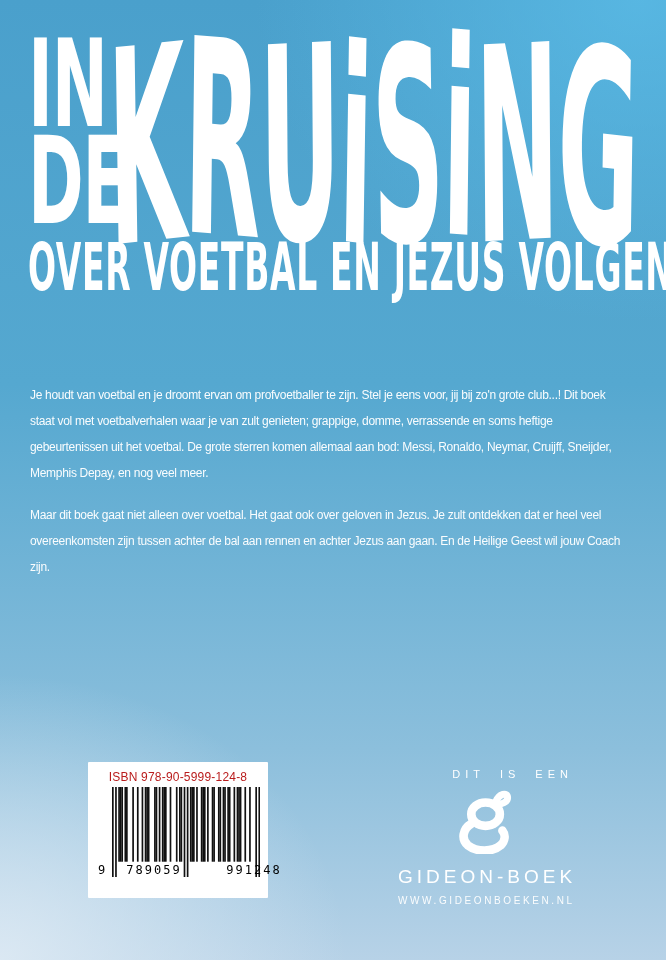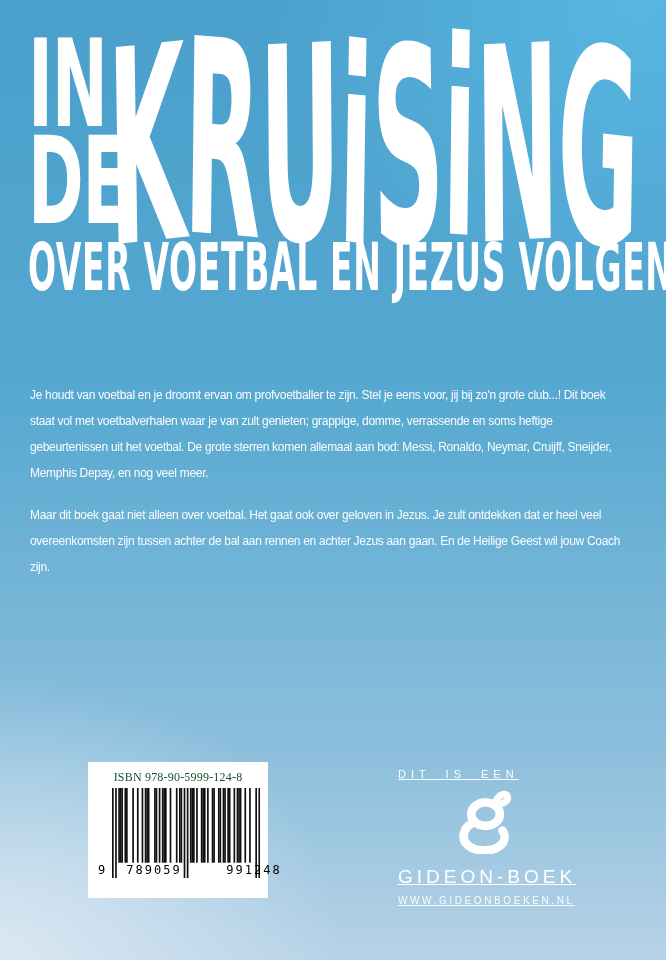--- a/index.html
+++ b/index.html
@@ -45,31 +45,31 @@
     margin:0 0 16px 0; font-size:12px; line-height:26px; letter-spacing:-.3px;
     color:rgba(255,255,255,.97);
   }
   
   .barcode-box{
     position:absolute; left:88px; top:762px; width:180px; height:136px;
     background:#fff; border-radius:1px; color:#000;
   }
   .isbn-label{
     margin-top:8px; text-align:center; font-size:12px; letter-spacing:.2px;
-    font-family:Liberation Serif, serif; color:#14532d;
+    font-family:Liberation Sans, sans-serif; color:#b91c1c;
   }
   .bars{display:block; margin:3px 0 0 24px; width:148px; height:90px;}
   .bars rect{fill:#111;}
   .bc-digits{position:absolute; top:101px; left:0; width:100%; height:15px;
     font-family:"DejaVu Sans Mono", monospace; font-size:12px; letter-spacing:2px; color:#000;}
   .bc-digits .d9{position:absolute; left:10px; top:0;}
   .bc-digits .g1{position:absolute; left:33px; width:66px; top:0; text-align:center;}
   .bc-digits .g2{position:absolute; left:101px; width:66px; top:0; text-align:center;margin-left:32px;}
   
-  .publisher{position:absolute; left:398px; top:768px; width:175px; text-align:left;text-decoration:underline;}
+  .publisher{position:absolute; left:398px; top:768px; width:175px; text-align:right;}
   .pub-tag{font-size:11px; letter-spacing:5px; word-spacing:7px; white-space:nowrap;}
   .g-logo{display:block; margin:10px auto 0 auto; width:56px; height:64px;}
   .g-logo path, .g-logo ellipse{fill:none; stroke:#fff; stroke-linecap:round;}
   .pub-name{margin-top:12px; font-size:19px; letter-spacing:4px; white-space:nowrap;}
   .pub-site{margin-top:7px; font-size:10px; letter-spacing:2.6px; opacity:.95; white-space:nowrap;}
 </style>
 </head>
 <body>
 
 <div class="cover">

